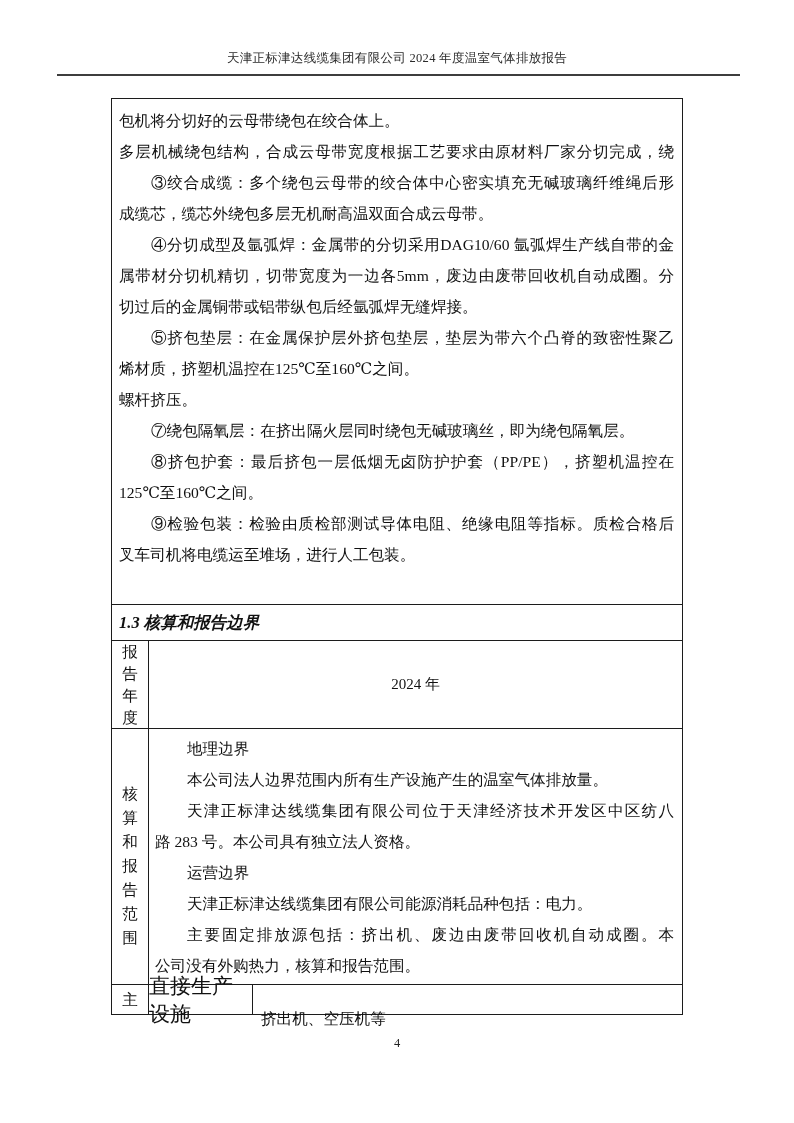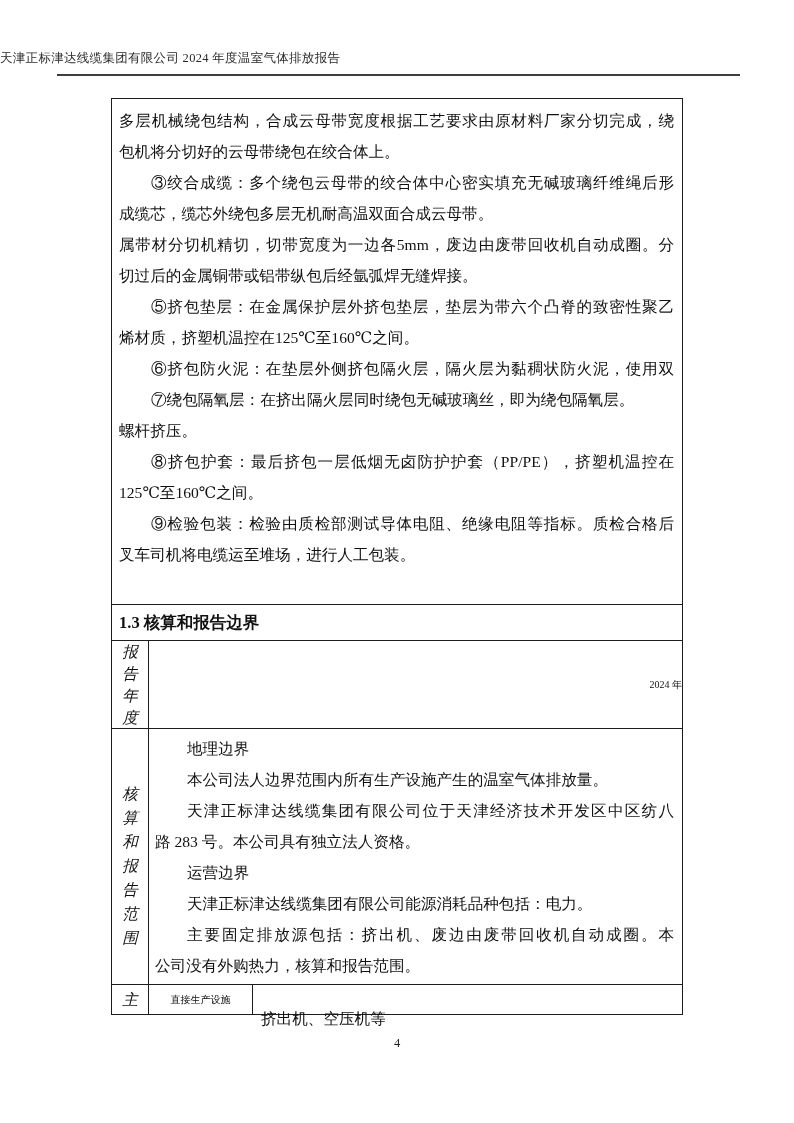--- a/index.html
+++ b/index.html
@@ -17,20 +17,21 @@
     font-family: "Liberation Serif", "DejaVu Serif", serif;
     overflow: hidden;
   }
 
   
   .doc-header {
     position: absolute;
     top: 50px;
     left: 0;
     width: 100%;
+    text-align: center;
     font-size: 12.5px;
     letter-spacing: 0.3px;
     color: #2a2a2a;
   }
   .header-rule {
     position: absolute;
     top: 74px;
     left: 57px;
     width: 683px;
     height: 0;
@@ -73,65 +74,65 @@
   }
   .ln.ind { text-indent: 2.05em; }
 
   
   .heading-row {
     height: 36px;
     align-items: center;
     padding-left: 7px;
     font-weight: bold;
     font-size: 16.5px;
+    font-style: italic;
   }
 
   
   .year-row  { height: 88px; }
   .scope-row { height: 256px; }
   .fac-row   { height: 30px; }
 
   .col-a {
     width: 37px;
     box-sizing: border-box;
     border-right: 1.5px solid #1c1c1c;
     display: flex;
     align-items: center;
     justify-content: center;
     text-align: center;
-    font-style: italic;
   }
   .v-label {
     width: 17px;
     font-size: 15.6px;
     word-break: break-all;
     line-height: 22px;
   }
   .scope-row .v-label { line-height: 24px; margin-top: 19px; }
 
   .year-cell {
     flex: 1;
     display: flex;
     align-items: center;
-    justify-content: flex-end;
-    font-size: 10px;
+    justify-content: center;
+    font-size: 15px;
   }
   .scope-cell {
     flex: 1;
     box-sizing: border-box;
     padding: 4px 8px 0 6px;
   }
   .col-b {
     width: 104px;
     box-sizing: border-box;
     border-right: 1.5px solid #1c1c1c;
     display: flex;
     align-items: center;
     justify-content: center;
-    font-size: 10px;
+    font-size: 21px;
   }
   .col-c {
     flex: 1;
     display: flex;
     align-items: center;
     padding-left: 8px;
     font-size: 15.6px;
     margin-top: 34px;
   }
   .fac-row .col-a { font-size: 15.6px; }
@@ -151,31 +152,31 @@
 <body>
 
 <div class="page">
 
   <div class="doc-header">天津正标津达线缆集团有限公司 2024 年度温室气体排放报告</div>
   <div class="header-rule"></div>
 
   <div class="gh-table">
 
     <div class="process-cell">
+      <div class="ln">包机将分切好的云母带绕包在绞合体上。</div>
       <div class="ln j">多层机械绕包结构，合成云母带宽度根据工艺要求由原材料厂家分切完成，绕</div>
-      <div class="ln">包机将分切好的云母带绕包在绞合体上。</div>
       <div class="ln j ind">③绞合成缆：多个绕包云母带的绞合体中心密实填充无碱玻璃纤维绳后形</div>
       <div class="ln">成缆芯，缆芯外绕包多层无机耐高温双面合成云母带。</div>
+      <div class="ln j ind">④分切成型及氩弧焊：金属带的分切采用DAG10/60 氩弧焊生产线自带的金</div>
       <div class="ln j">属带材分切机精切，切带宽度为一边各5mm，废边由废带回收机自动成圈。分</div>
       <div class="ln">切过后的金属铜带或铝带纵包后经氩弧焊无缝焊接。</div>
       <div class="ln j ind">⑤挤包垫层：在金属保护层外挤包垫层，垫层为带六个凸脊的致密性聚乙</div>
       <div class="ln">烯材质，挤塑机温控在125℃至160℃之间。</div>
-      <div class="ln j ind">⑥挤包防火泥：在垫层外侧挤包隔火层，隔火层为黏稠状防火泥，使用双</div>
+      <div class="ln">螺杆挤压。</div>
       <div class="ln ind">⑦绕包隔氧层：在挤出隔火层同时绕包无碱玻璃丝，即为绕包隔氧层。</div>
-      <div class="ln">螺杆挤压。</div>
       <div class="ln j ind">⑧挤包护套：最后挤包一层低烟无卤防护护套（PP/PE），挤塑机温控在</div>
       <div class="ln">125℃至160℃之间。</div>
       <div class="ln j ind">⑨检验包装：检验由质检部测试导体电阻、绝缘电阻等指标。质检合格后</div>
       <div class="ln">叉车司机将电缆运至堆场，进行人工包装。</div>
     </div>
 
     <div class="t-row heading-row">
       <span>1.3 核算和报告边界</span>
     </div>
 

